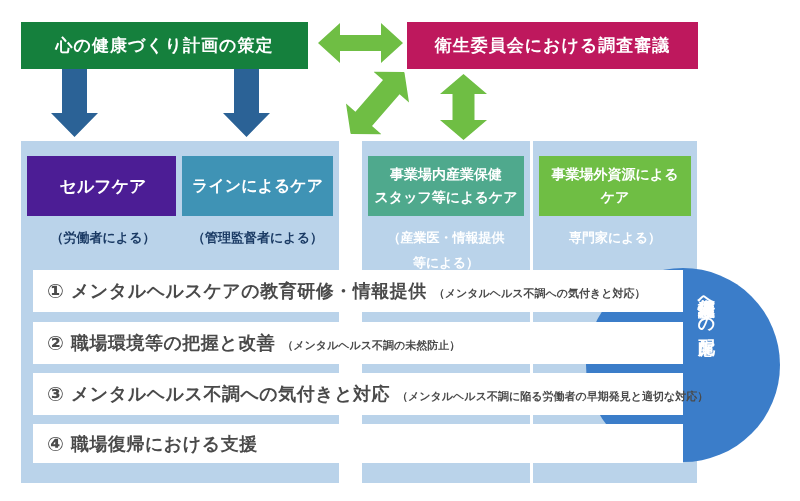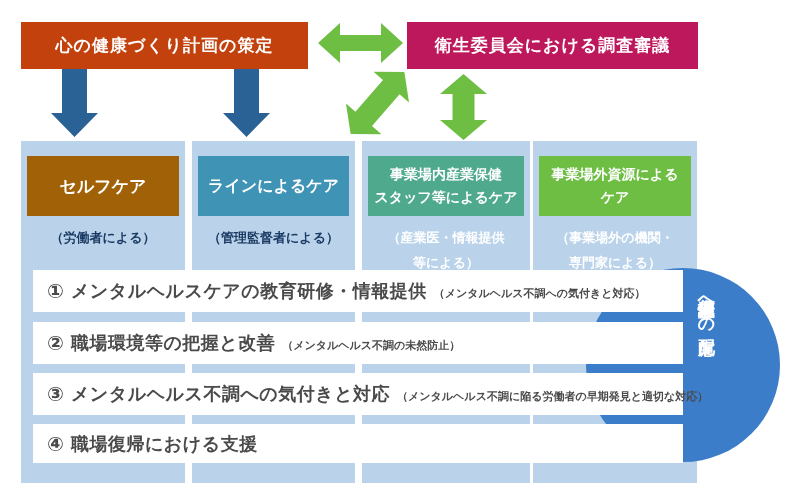--- a/index.html
+++ b/index.html
@@ -2,46 +2,46 @@
 <html><head>
 <meta charset="utf-8">
 <style>
   * { margin:0; padding:0; box-sizing:border-box; }
   body { background:#fff; font-family:"Liberation Sans","DejaVu Sans",sans-serif; }
   .stage { position:relative; width:800px; height:501px; background:#fff; overflow:hidden; }
 
   
   .topbox { position:absolute; top:22px; height:47px; display:flex; align-items:center; justify-content:center;
             color:#fff; font-weight:bold; font-size:17px; letter-spacing:1px; }
-  .plan-box { left:21px; width:287px; background:#c2410c; }
+  .plan-box { left:21px; width:287px; background:#15803d; }
   .committee-box { left:407px; width:291px; background:#be185d; }
 
   
   .down-arrow { position:absolute; top:69px; width:47px; height:68px; background:#2b6296;
     clip-path:polygon(11px 0,36px 0,36px 44px,47px 44px,23.5px 68px,0 44px,11px 44px); }
   .da1 { left:51px; } .da2 { left:223px; }
 
   
   .arrow-h { position:absolute; left:318px; top:23px; width:85px; height:40px; background:#6fbe44;
     clip-path:polygon(0 20px,22px 0,22px 12px,63px 12px,63px 0,85px 20px,63px 40px,63px 28px,22px 28px,22px 40px); }
   .arrow-v { position:absolute; left:440px; top:74px; width:47px; height:66px; background:#6fbe44;
     clip-path:polygon(23.5px 0,47px 20px,34.5px 20px,34.5px 46px,47px 46px,23.5px 66px,0 46px,12.5px 46px,12.5px 20px,0 20px); }
   .arrow-diag { position:absolute; left:354px; top:62px; width:47px; height:82px; background:#6fbe44;
     transform:rotate(41deg);
     clip-path:polygon(23.5px 0,47px 20px,34.5px 20px,34.5px 62px,47px 62px,23.5px 82px,0 62px,12.5px 62px,12.5px 20px,0 20px); }
 
   
   .column { position:absolute; top:141px; height:342px; background:#bad3ea; z-index:1; }
   .col1 { left:21px;  width:164px; }
-  .col2 { left:192px; width:163px; }
+  .col2 { left:176px; width:163px; }
   .col3 { left:362px; width:168px; }
   .col4 { left:533px; width:164px; }
   .header { position:absolute; top:15px; left:6px; right:6px; height:60px; display:flex; flex-direction:column;
             align-items:center; justify-content:center; color:#fff; font-weight:bold; text-align:center; }
-  .col1 .header { background:#a16207; font-size:17px; }
+  .col1 .header { background:#4c1d95; font-size:17px; }
   .col2 .header { background:#3f93b5; font-size:16px; }
   .col3 .header { background:#4fa98d; font-size:14px; line-height:23px; }
   .col4 .header { background:#6fbe44; font-size:14px; line-height:23px; }
   .caption { position:absolute; top:84px; left:0; right:0; text-align:center; font-weight:bold;
              font-size:13px; line-height:25px; }
   .cap-navy  { color:#1a3a64; }
   .cap-white { color:#ffffff; }
 
   
   .privacy-circle { position:absolute; left:586px; top:268px; width:194px; height:194px; border-radius:50%;
@@ -111,21 +111,20 @@
       <div>等による）</div>
     </div>
   </div>
 
   <div class="column col4">
     <div class="header">
       <span>事業場外資源による</span>
       <span>ケア</span>
     </div>
     <div class="caption cap-white">
-      <div>（事業場外の機関・</div>
       <div>専門家による）</div>
     </div>
   </div>
 
   <div class="privacy-circle"></div>
 
   <div class="row r1">
     <span class="num">①</span>
     <span class="title">メンタルヘルスケアの教育研修・情報提供</span>
     <span class="note">（メンタルヘルス不調への気付きと対応）</span>

